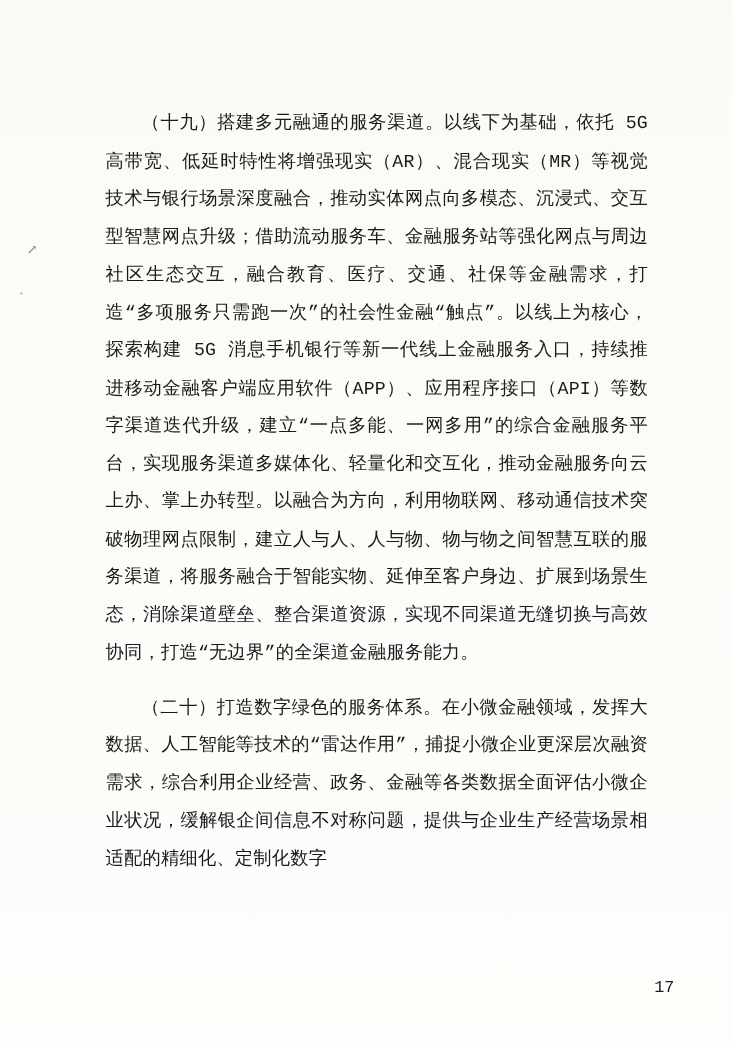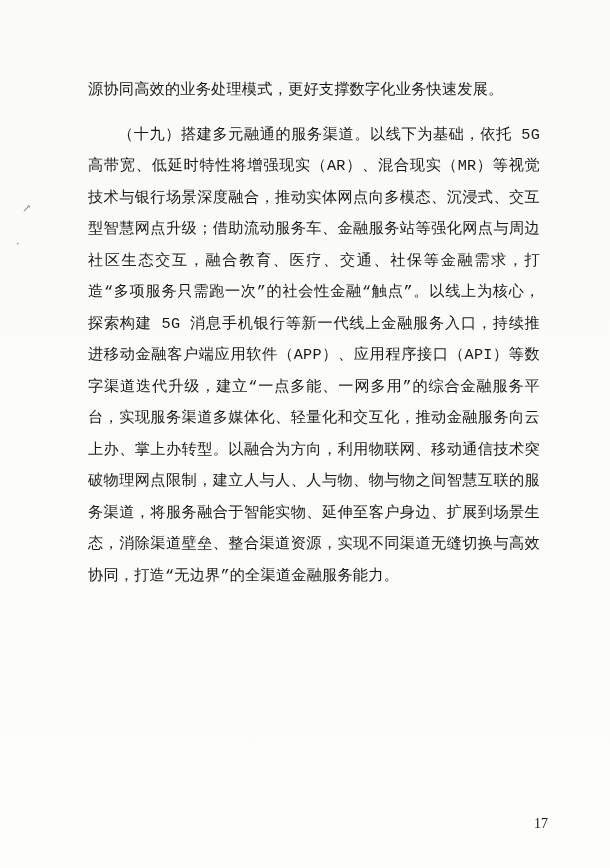--- a/index.html
+++ b/index.html
@@ -52,25 +52,25 @@
   }
   p.indent {
     text-indent: 30px;
   }
   p.gap {
     margin-top: 14px;
     font-family: Liberation Mono, monospace;
   }
   .page-number {
     position: absolute;
-    right: 62px;
+    right: 48px;
     bottom: 36px;
     font-size: 14px;
     color: #1a1a1a;
-    font-family: Liberation Serif, serif;
+    font-family: Liberation Mono, monospace;
   }
   .margin-mark {
     position: absolute;
     color: #555;
     font-size: 11px;
     line-height: 1;
     opacity: 0.75;
   }
   .mark-1 { left: 22px; top: 203px; }
   .mark-2 { left: 16px; top: 239px; }
@@ -78,18 +78,18 @@
 </head>
 <body>
 
 <div class="page">
   <div class="scan-noise"></div>
 
   <span class="margin-mark mark-1">↗</span>
   <span class="margin-mark mark-2">·</span>
 
   <div class="content">
-    <p class="para">源协同高效的业务处理模式，更好支撑数字化业务快速发展。</p>
     <p class="para indent gap">（十九）搭建多元融通的服务渠道。以线下为基础，依托 5G 高带宽、低延时特性将增强现实（AR）、混合现实（MR）等视觉技术与银行场景深度融合，推动实体网点向多模态、沉浸式、交互型智慧网点升级；借助流动服务车、金融服务站等强化网点与周边社区生态交互，融合教育、医疗、交通、社保等金融需求，打造“多项服务只需跑一次”的社会性金融“触点”。以线上为核心，探索构建 5G 消息手机银行等新一代线上金融服务入口，持续推进移动金融客户端应用软件（APP）、应用程序接口（API）等数字渠道迭代升级，建立“一点多能、一网多用”的综合金融服务平台，实现服务渠道多媒体化、轻量化和交互化，推动金融服务向云上办、掌上办转型。以融合为方向，利用物联网、移动通信技术突破物理网点限制，建立人与人、人与物、物与物之间智慧互联的服务渠道，将服务融合于智能实物、延伸至客户身边、扩展到场景生态，消除渠道壁垒、整合渠道资源，实现不同渠道无缝切换与高效协同，打造“无边界”的全渠道金融服务能力。</p>
+    <p class="para indent gap">（二十）打造数字绿色的服务体系。在小微金融领域，发挥大数据、人工智能等技术的“雷达作用”，捕捉小微企业更深层次融资需求，综合利用企业经营、政务、金融等各类数据全面评估小微企业状况，缓解银企间信息不对称问题，提供与企业生产经营场景相适配的精细化、定制化数字</p>
   </div>
 
   <div class="page-number">17</div>
 </div>
 
 </body></html>

